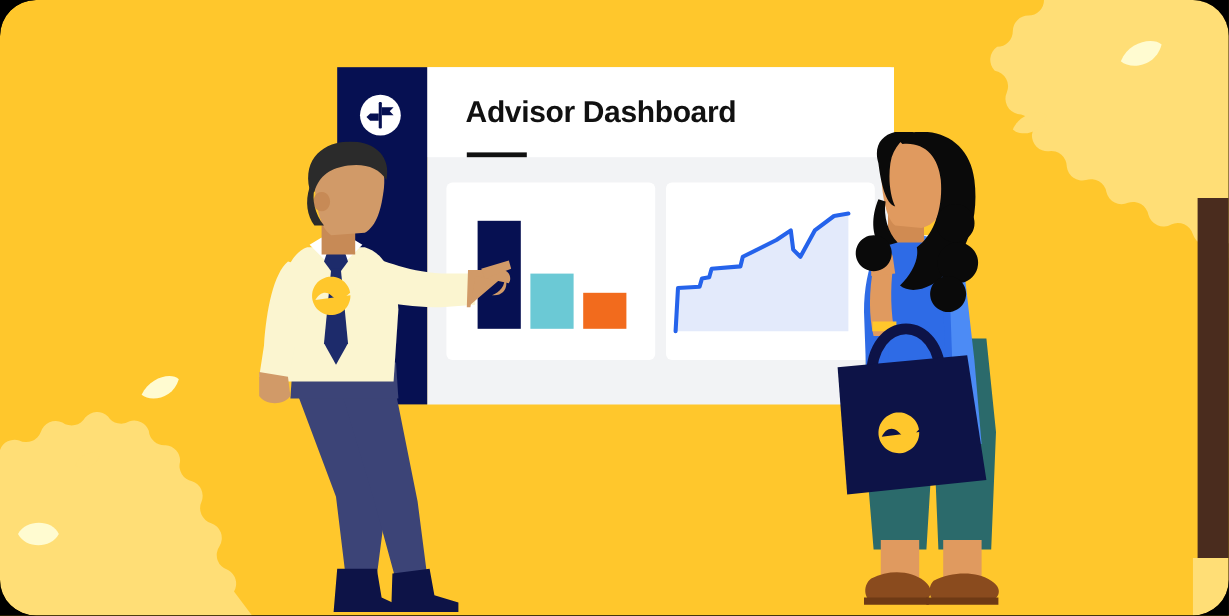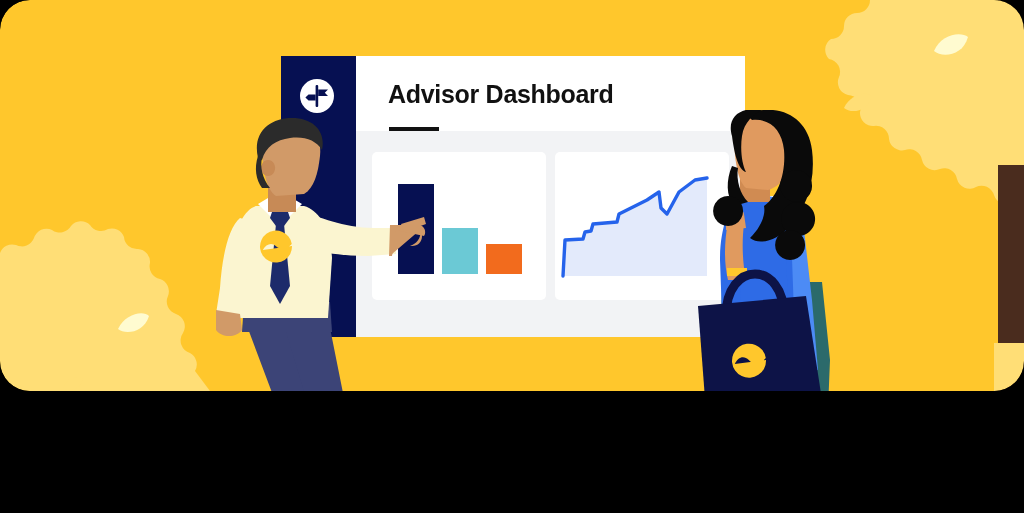--- a/index.html
+++ b/index.html
@@ -10,21 +10,21 @@
   body {
     width: 1024px;
     height: 513px;
     overflow: hidden;
     font-family: "Liberation Sans", sans-serif;
   }
 
   #scene {
     position: relative;
     width: 1024px;
-    height: 391px;
+    height: 513px;
     overflow: hidden;
     border-radius: 28px;
   }
 
   
   .bg-base {
     position: absolute;
     inset: 0;
     background: #FFC72C;
     border-radius: 30px;

